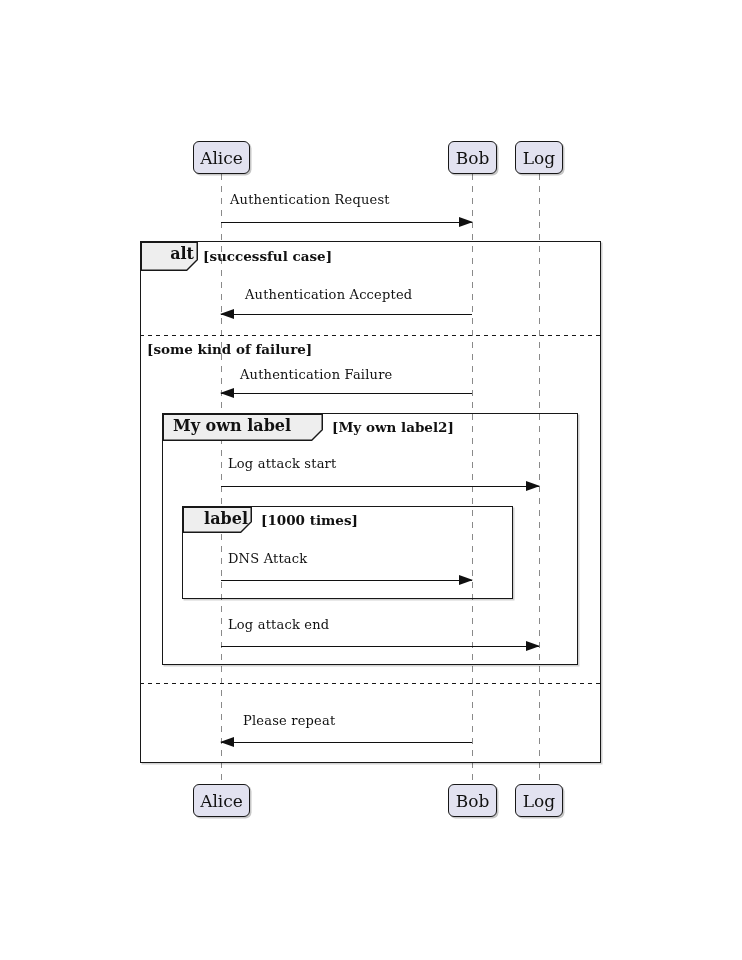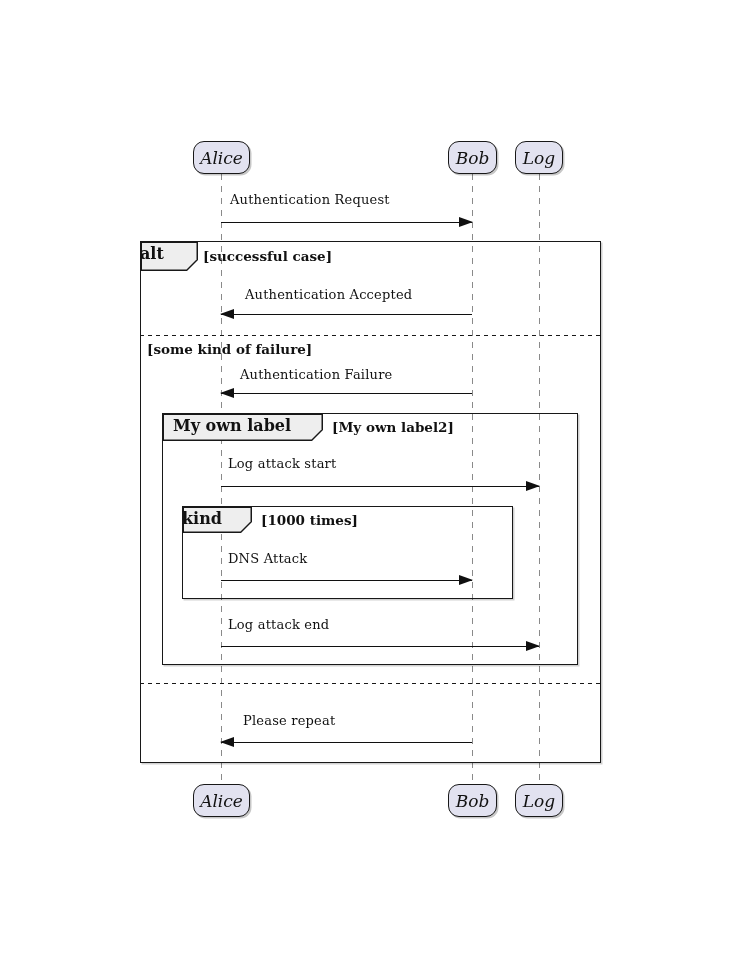--- a/index.html
+++ b/index.html
@@ -14,37 +14,37 @@
   html,body{margin:0;padding:0;}
   body{background:var(--bg);font-family:"DejaVu Serif", serif;color:var(--text);}
   .canvas{position:relative;width:742px;height:960px;background:var(--bg);overflow:hidden;}
 
   
   .lifeline{position:absolute;width:1px;top:174px;height:610px;
     background:repeating-linear-gradient(to bottom, var(--lifeline) 0 6px, transparent 6px 12px);}
 
   
   .pbox{position:absolute;height:33px;box-sizing:border-box;
-    background:var(--participant-fill);border:1.5px solid var(--border);border-radius:11px;
+    background:var(--participant-fill);border:1.5px solid var(--border);border-radius:6px;
     display:flex;align-items:center;justify-content:center;
-    font-size:17px;box-shadow:1.5px 1.5px 0 rgba(0,0,0,0.22);font-style:italic;}
+    font-size:17px;box-shadow:1.5px 1.5px 0 rgba(0,0,0,0.22);}
 
   
   .frame{position:absolute;box-sizing:border-box;border:1.5px solid var(--border);
     box-shadow:1.5px 1.5px 0 rgba(0,0,0,0.18);}
 
   
   .pent{position:absolute;box-sizing:border-box;}
   .pent::before{content:"";position:absolute;inset:0;background:var(--border);
     clip-path:polygon(0 0,100% 0,100% calc(100% - 11px),calc(100% - 11px) 100%,0 100%);}
   .pent::after{content:"";position:absolute;inset:1.5px;background:var(--pent-fill);
     clip-path:polygon(0 0,100% 0,100% calc(100% - 10px),calc(100% - 10px) 100%,0 100%);}
   .pent span{position:relative;z-index:1;display:block;font-weight:bold;font-size:16px;
     padding:3px 0 0 11px;white-space:nowrap;}
-  .pent.center span{text-align:left;padding-left:0;padding-right:19px;}
+  .pent.center span{text-align:right;padding-left:0;padding-right:4px;}
 
   
   .guard{position:absolute;font-weight:bold;font-size:13.5px;white-space:nowrap;text-align:center;}
 
   
   .divider{position:absolute;height:1px;
     background:repeating-linear-gradient(to right, var(--border) 0 4px, transparent 4px 8px);}
 
   
   .msg-label{position:absolute;font-size:13px;letter-spacing:0.2px;white-space:nowrap;}
@@ -103,21 +103,21 @@
   </div>
   <div class="guard" style="left:332px;top:419px">[My own label2]</div>
 
   <div class="msg-label" style="left:228px;top:456px">Log attack start</div>
   <div class="arrow" style="left:221px;top:486px;width:318px">
     <i class="head-r"></i>
   </div>
 
   <div class="frame" style="left:182px;top:506px;width:331px;height:93px"></div>
   <div class="pent center" style="left:182px;top:506px;width:70px;height:27px">
-    <span>kind</span>
+    <span>label</span>
   </div>
   <div class="guard" style="left:261px;top:512px">[1000 times]</div>
 
   <div class="msg-label" style="left:228px;top:551px">DNS Attack</div>
   <div class="arrow" style="left:221px;top:580px;width:251px">
     <i class="head-r"></i>
   </div>
 
   <div class="msg-label" style="left:228px;top:617px">Log attack end</div>
   <div class="arrow" style="left:221px;top:646px;width:318px">

